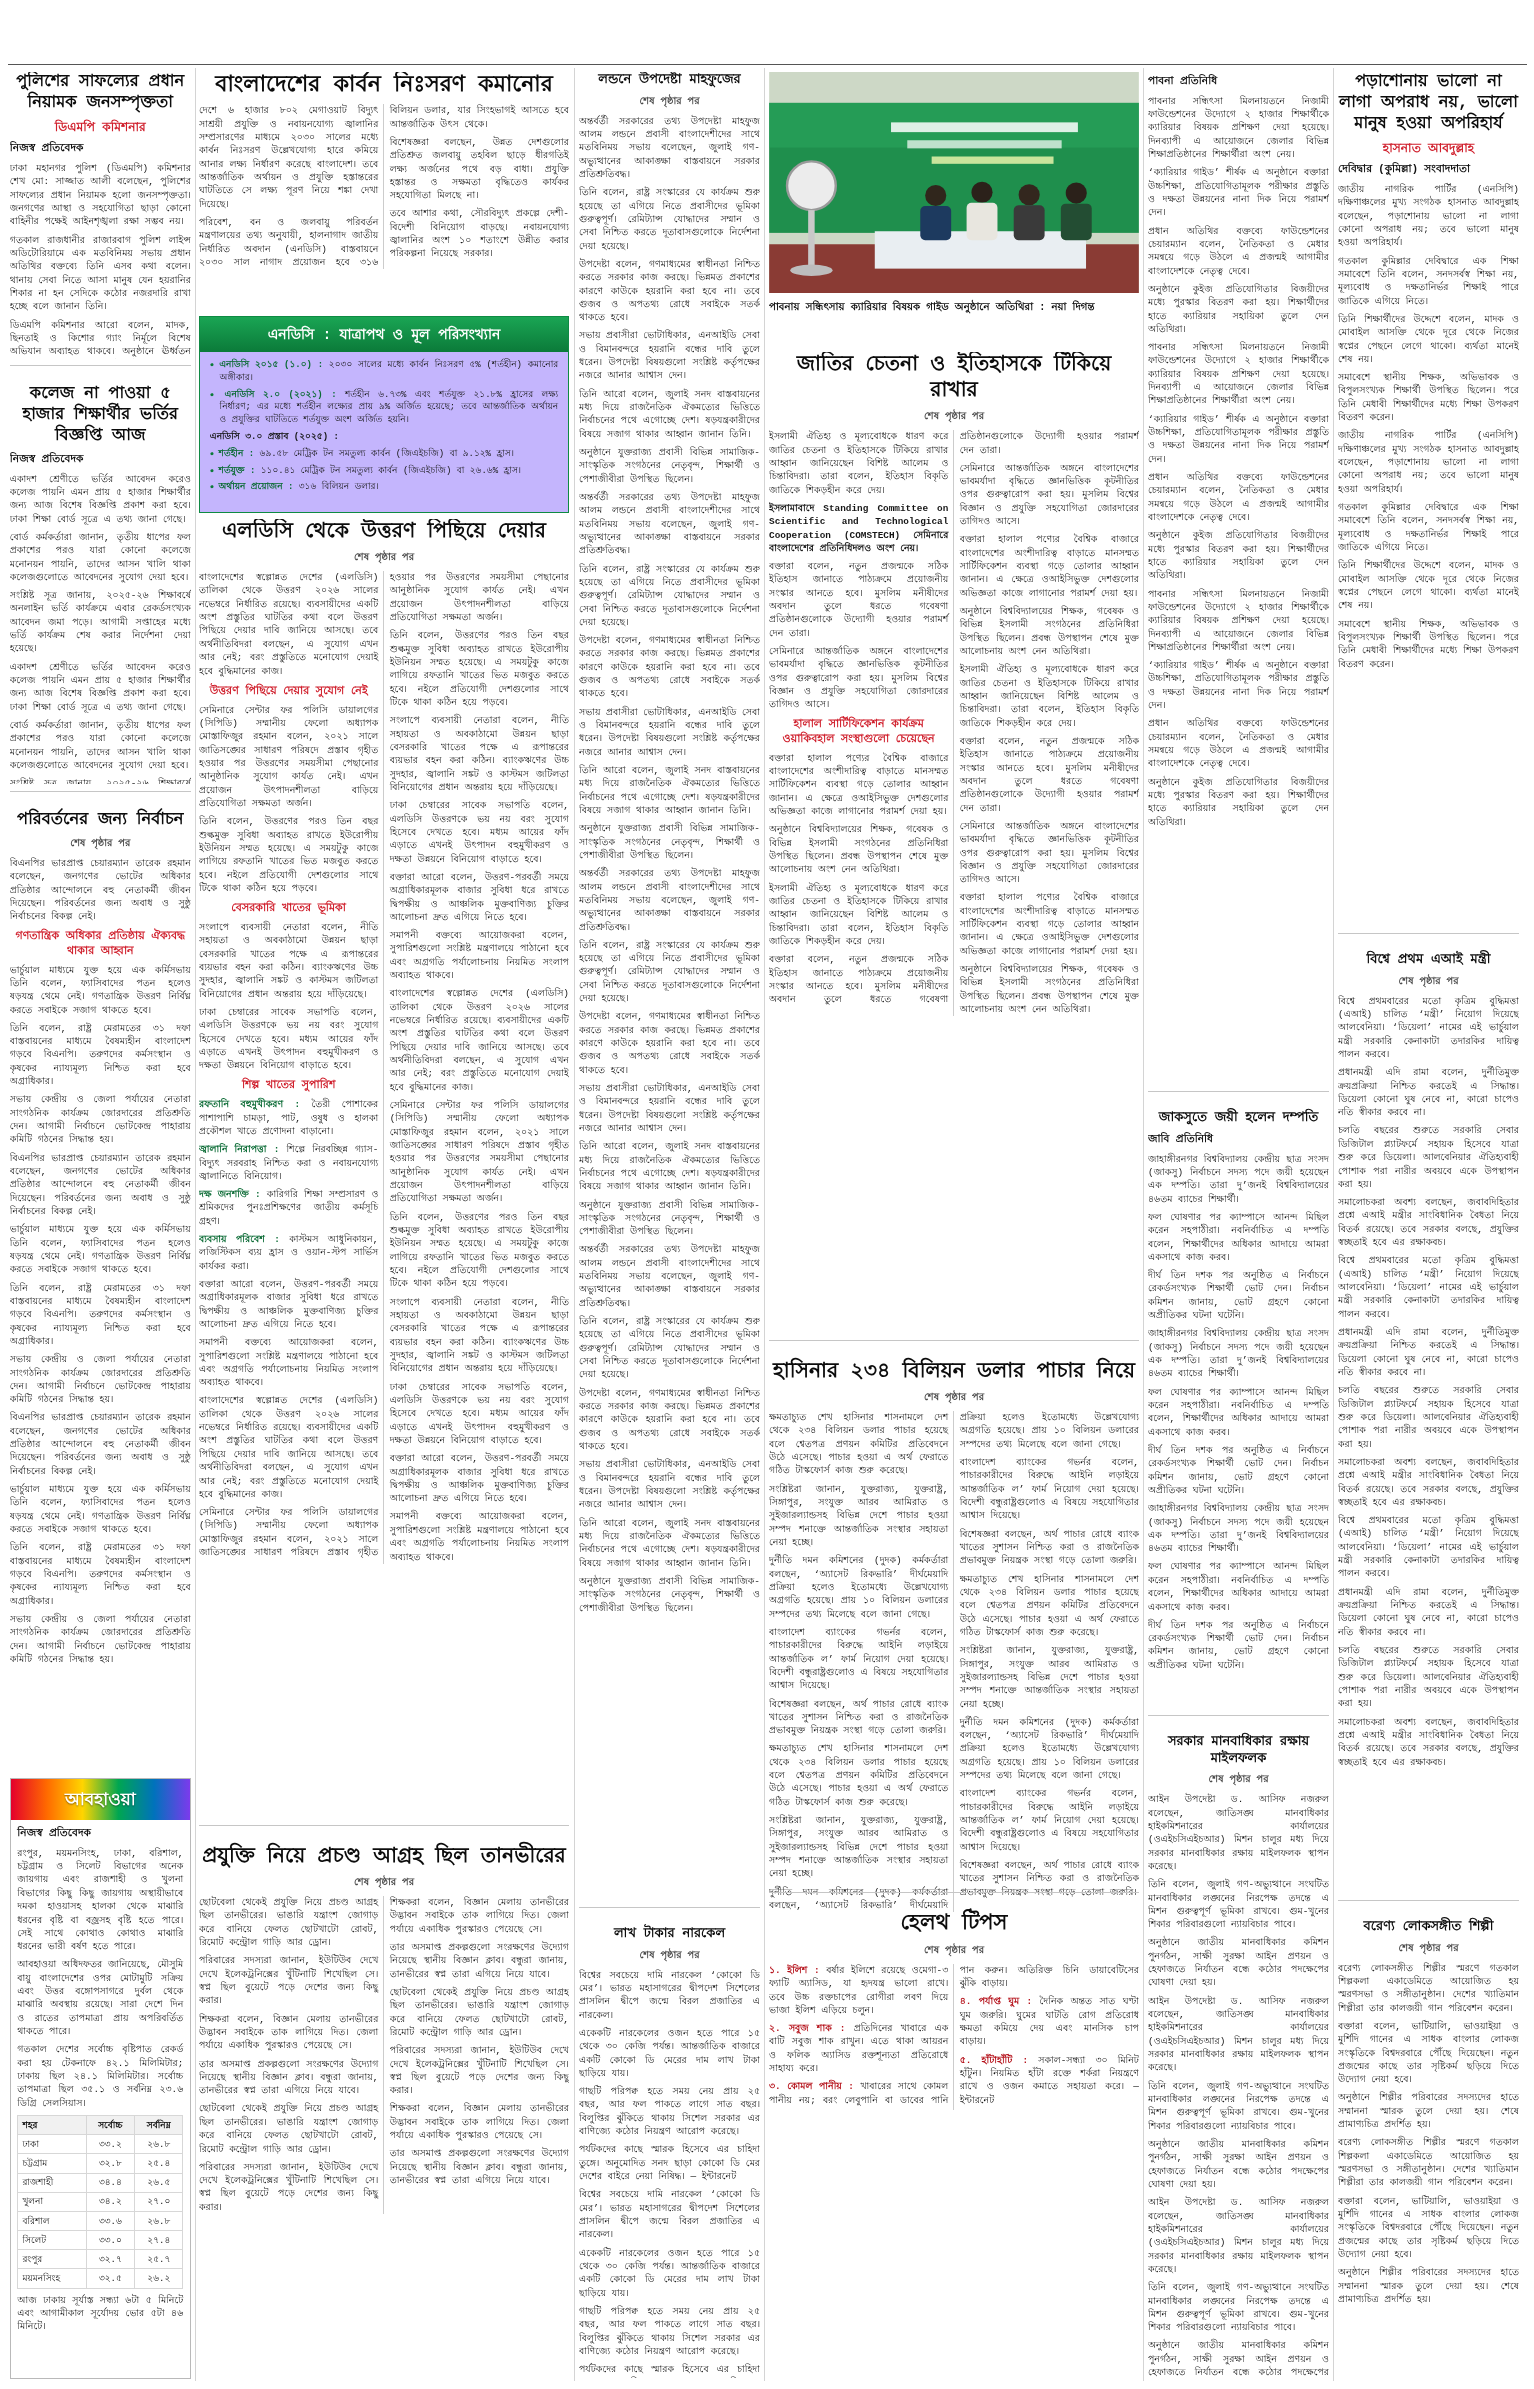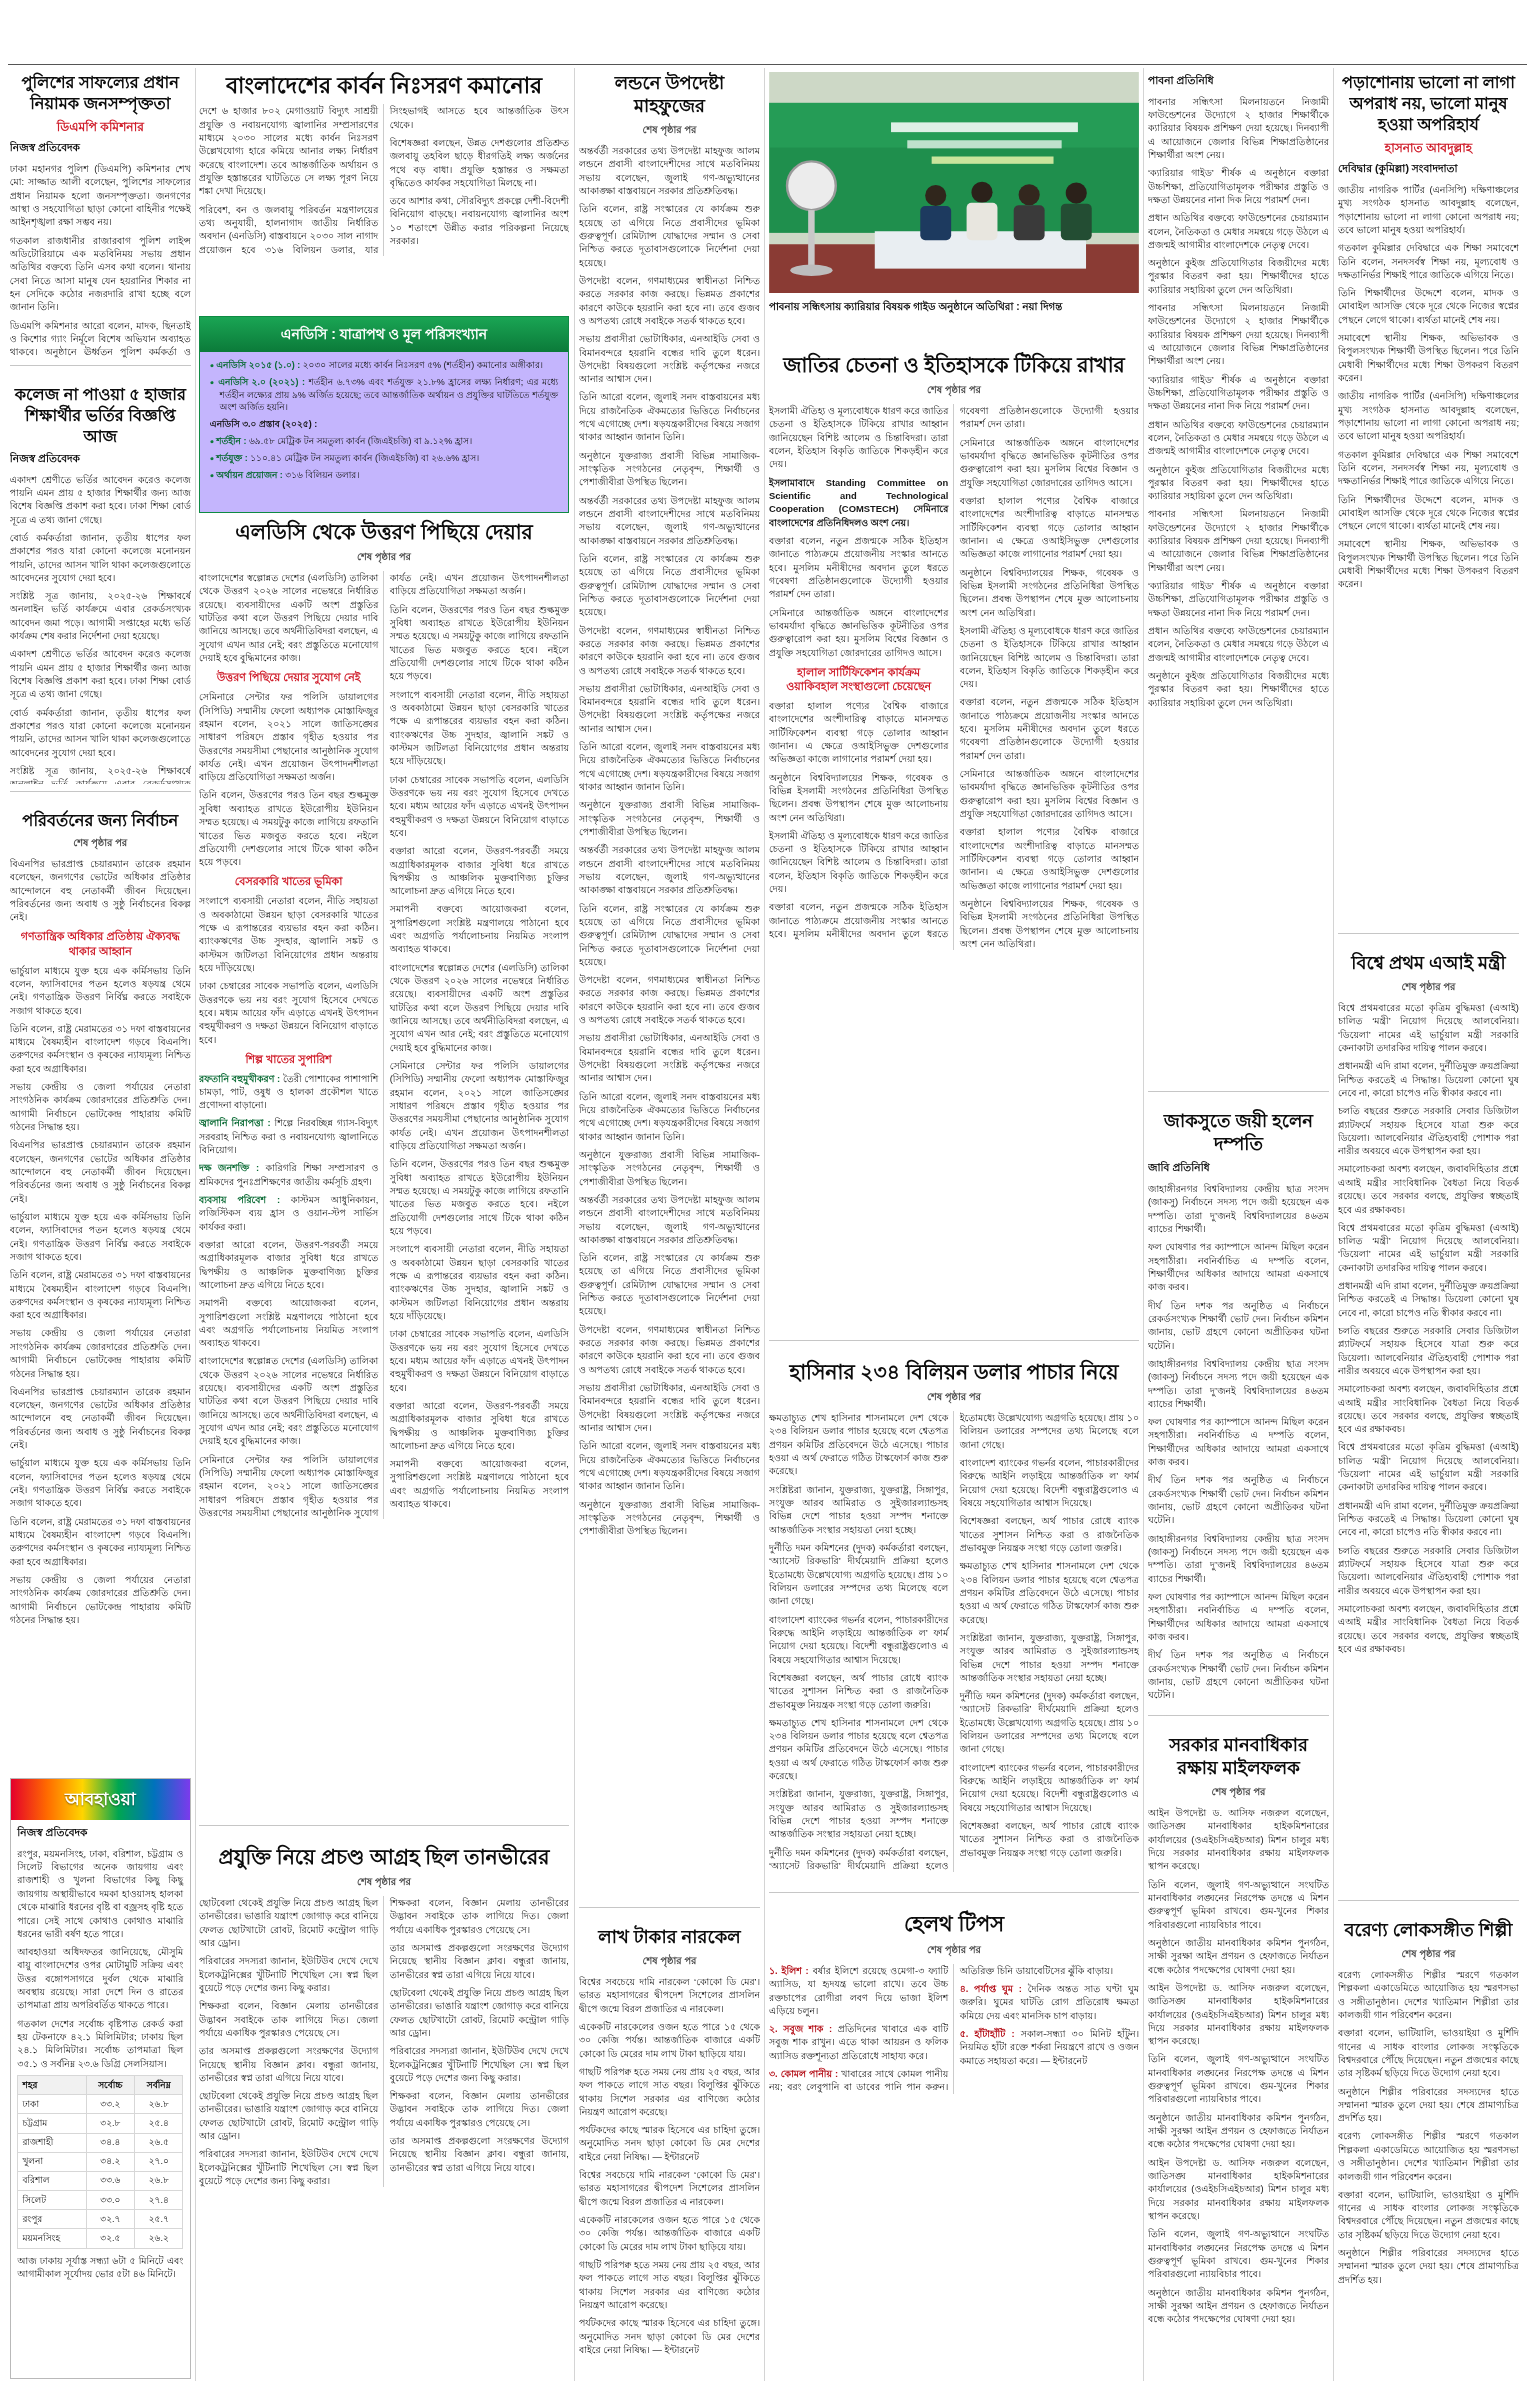--- a/index.html
+++ b/index.html
@@ -7,24 +7,24 @@
   
   .masthead{position:absolute;left:0;top:0;width:100%;height:64px;}
   .logo{position:absolute;left:14.7px;top:4.9px;font-size:36px;font-weight:800;color:#1d2f7c;letter-spacing:0.8px;line-height:1.1;}
   .logo-swoosh{position:absolute;left:13px;top:44px;width:204px;height:14.7px;}
   .dateline{position:absolute;right:70px;top:11.4px;font-size:14px;font-weight:700;color:#101010;text-align:right;}
   .email{position:absolute;right:70px;top:34px;font-size:12.2px;color:#222;text-align:right;}
   .pagebox{position:absolute;right:13px;top:8.1px;width:41px;height:37px;background:#e60012;color:#fff;display:flex;align-items:center;justify-content:center;font-size:21px;font-weight:700;}
   .rule{position:absolute;left:8.1px;right:8.1px;top:64px;border-top:1.6px solid #555;}
   .vsep{position:absolute;top:68px;height:2313px;width:0.8px;background:#d4d4d4;}
   
-  .art{position:absolute;overflow:hidden;box-sizing:border-box;}
+  .art{position:absolute;overflow:hidden;box-sizing:border-box;font-family:Liberation Mono, monospace;}
   .bt{border-top:0.8px solid #c6c6c6;padding-top:18px;}
   .hl{font-weight:700;color:#0c0c0c;text-align:center;line-height:1.28;margin:0 0 4.1px;}
-  .h20{font-size:16.3px;} .h21{font-size:18px;} .h25{font-size:20.4px;} .h26{font-size:21px;} .h27{font-size:22px;}
+  .h20{font-size:16.3px;} .h21{font-size:13px;} .h25{font-size:20.4px;} .h26{font-size:21px;} .h27{font-size:22px;}
   .kicker{color:#d01f2c;font-weight:700;font-size:12.2px;text-align:center;margin:0.8px 0 2.4px;}
   .cont{font-size:9.8px;font-weight:700;color:#4a4a4a;text-align:center;margin:0.8px 0 4.9px;}
   .byline{font-weight:700;font-size:10.6px;color:#101010;margin:0.8px 0 4.9px;}
   .body{font-size:9.4px;}
   .para{font-size:9.4px;line-height:1.42;text-align:justify;margin:0 0 4.9px;color:#161616;}
   .boldline{font-weight:700;}
   .subhead{color:#d01f2c;font-weight:700;font-size:11px;text-align:center;line-height:1.3;margin:5.7px 3.3px;}
   .cols2{column-count:2;column-gap:11.4px;column-rule:0.8px solid #cccccc;}
   .bullet b{color:#0b6b35;}
   .tip b{color:#b5121b;}

